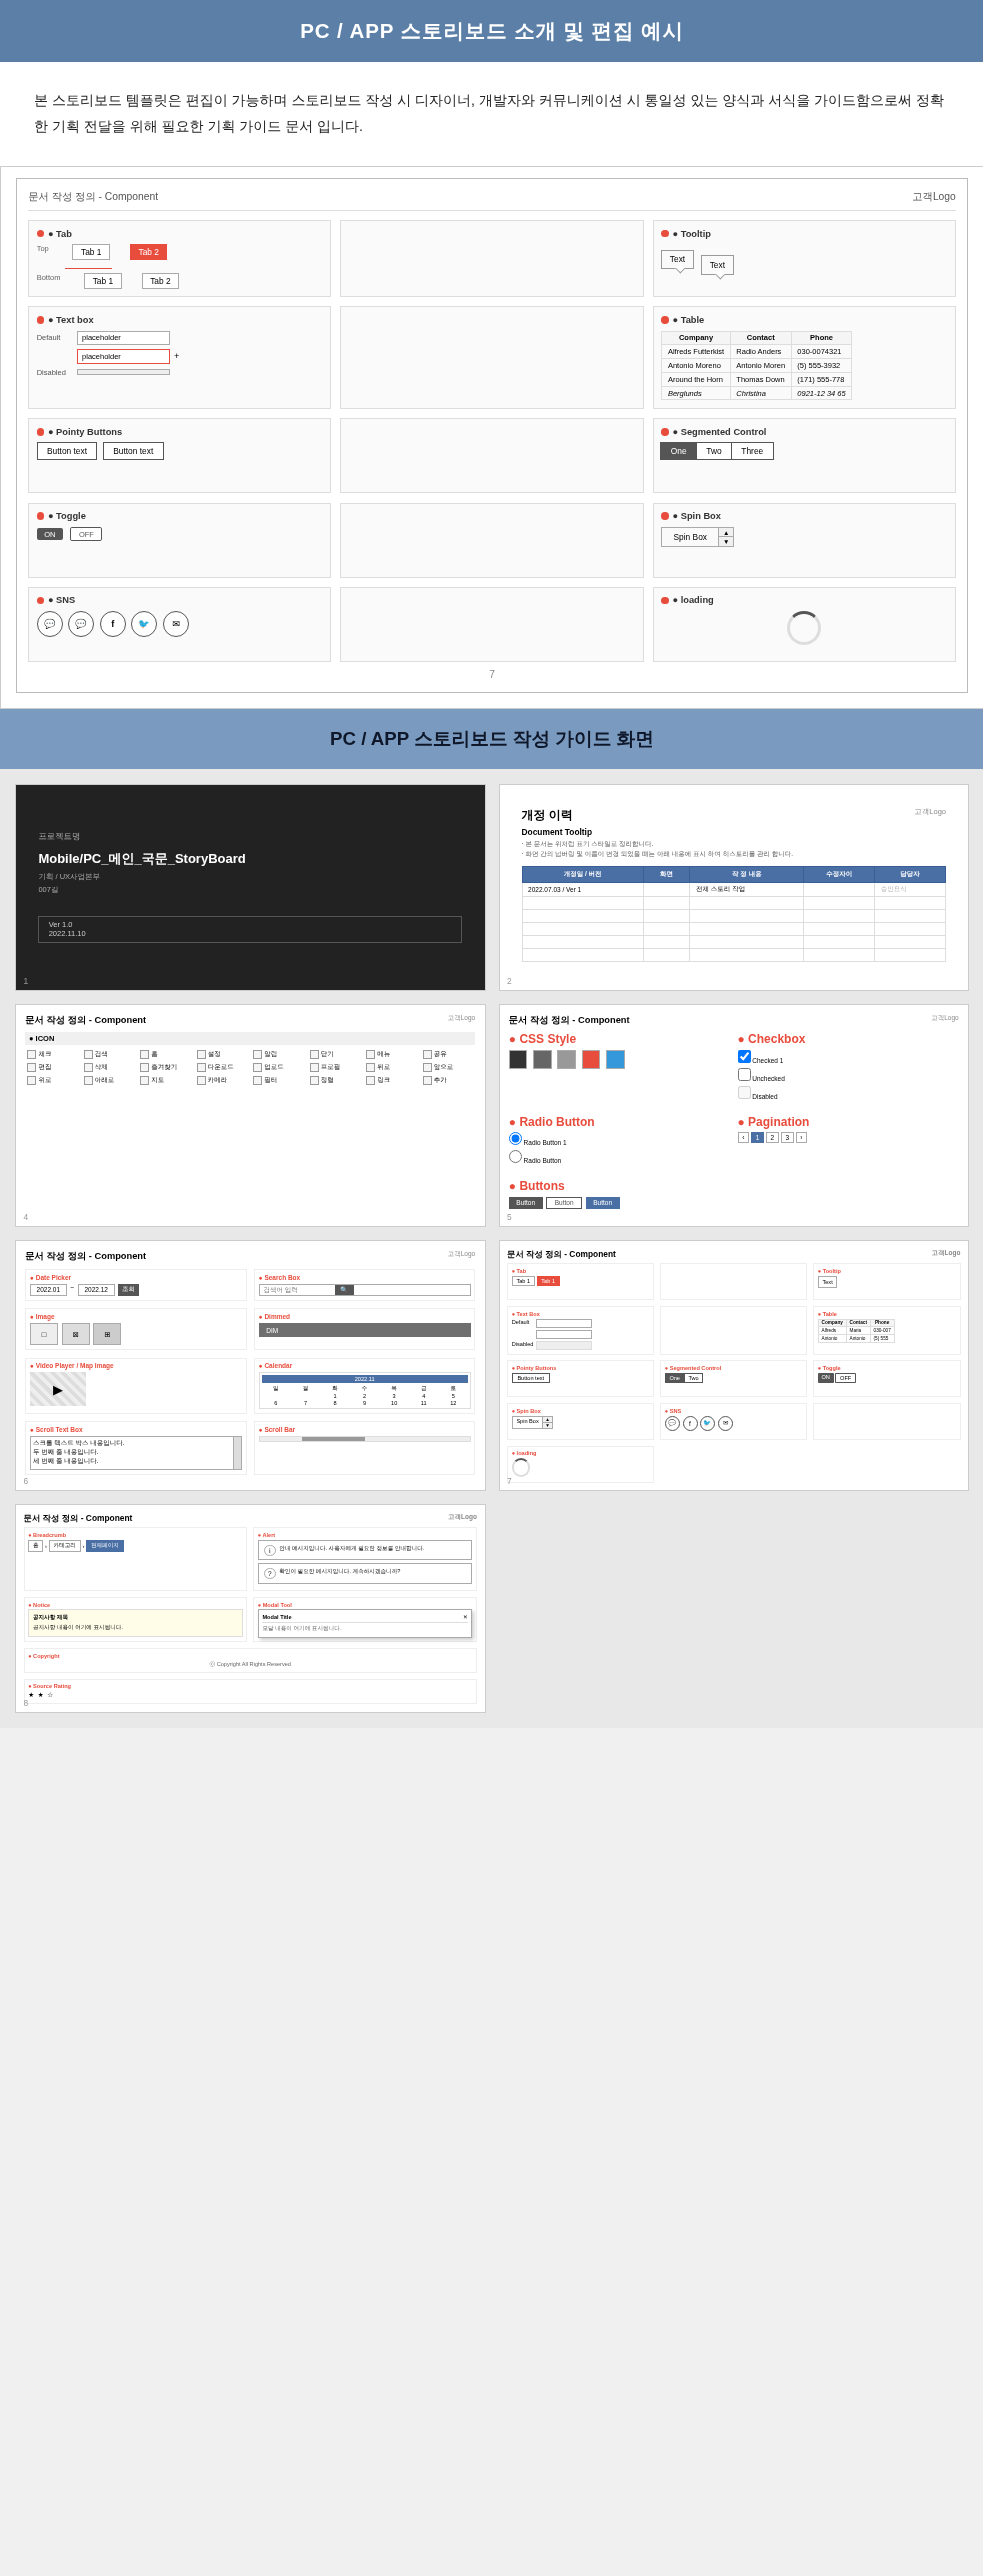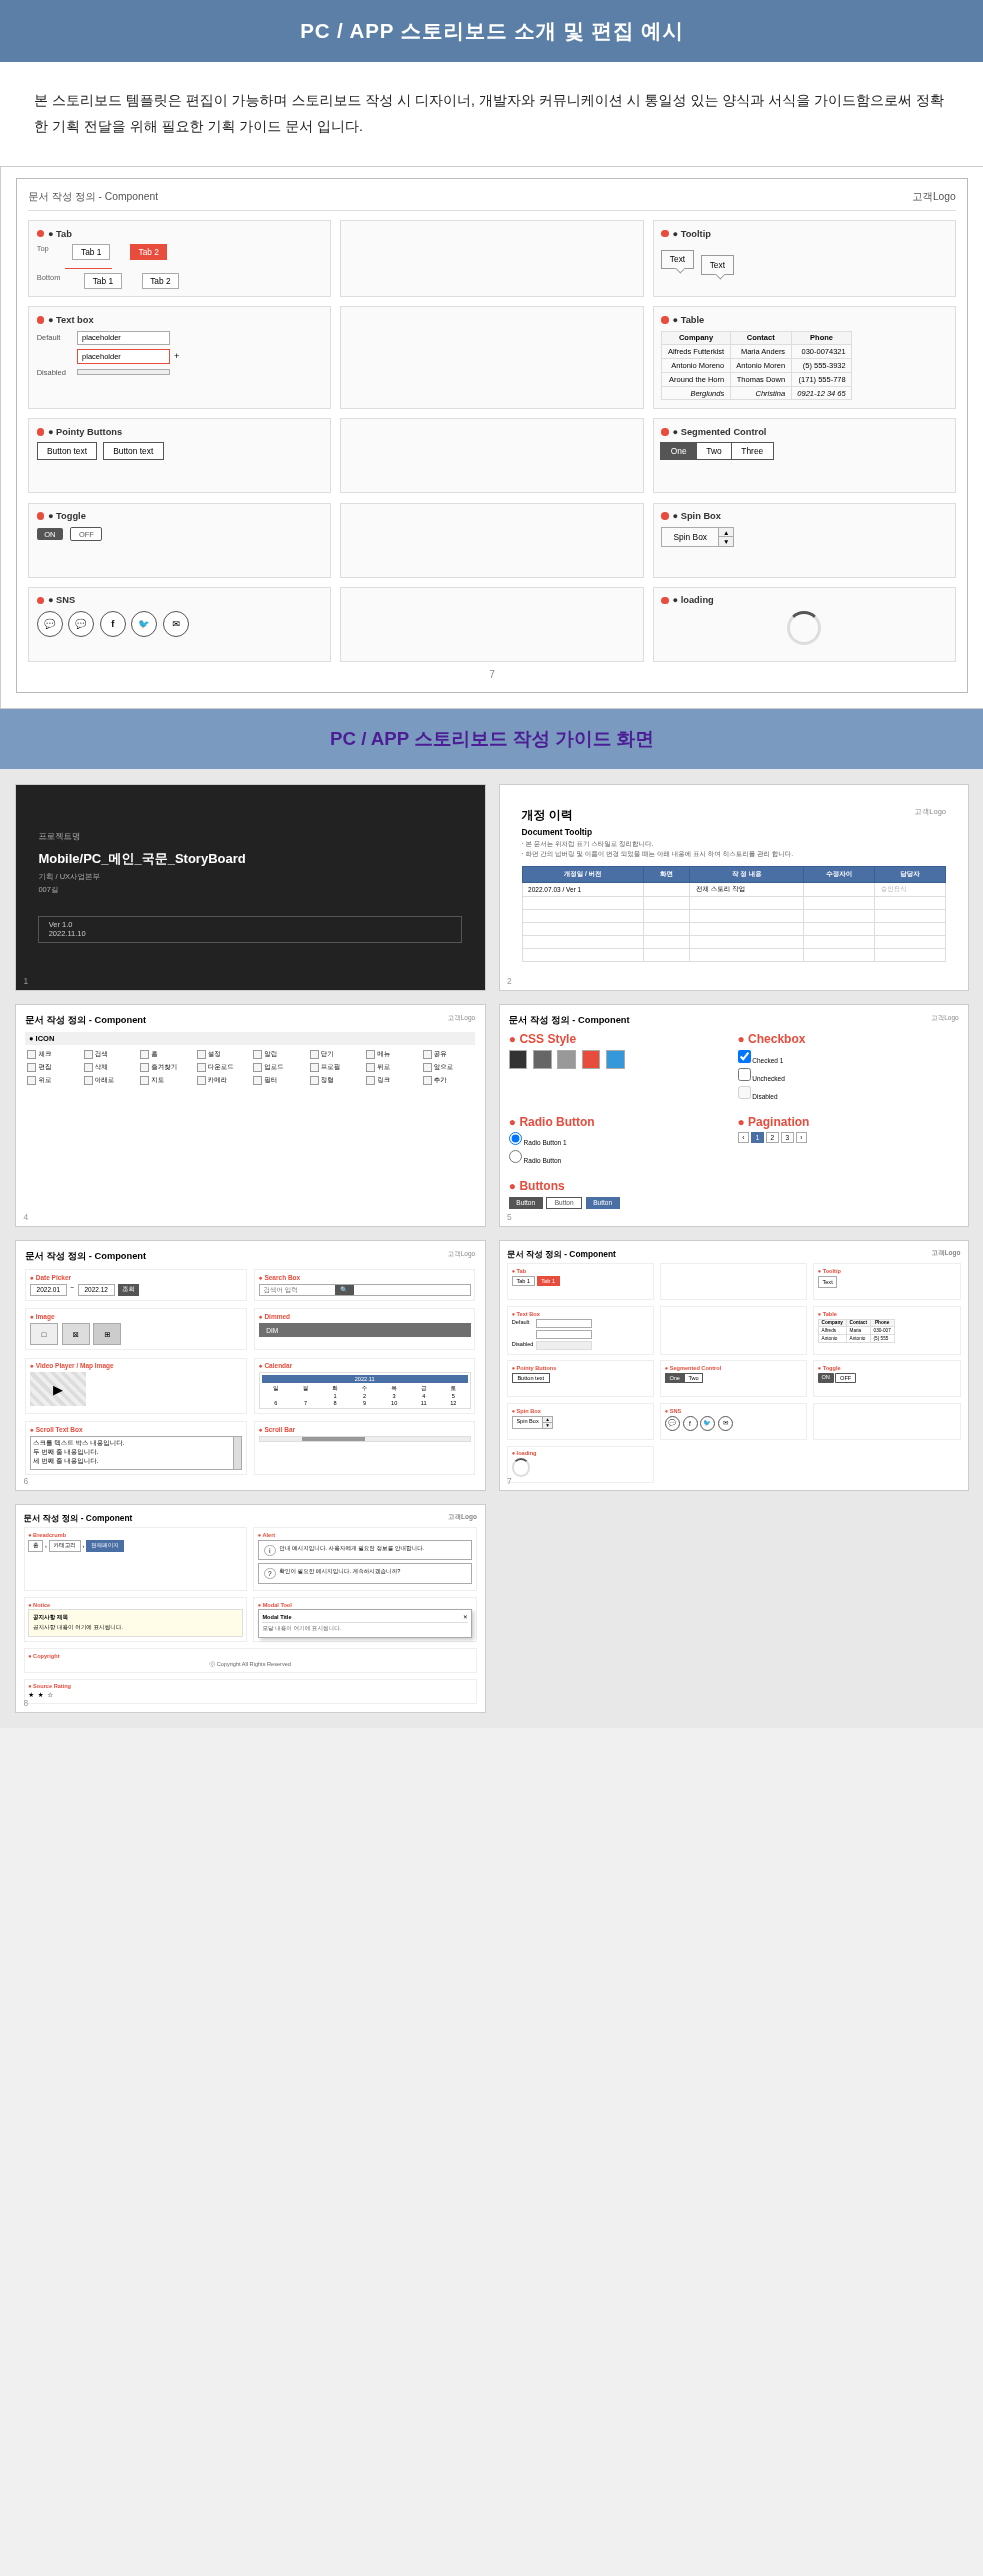--- a/index.html
+++ b/index.html
@@ -168,21 +168,20 @@
     }
     .table-demo th {
       background: #f5f5f5;
       border: 0.9px solid #ddd;
       padding: 1.9px 5.6px;
       font-weight: bold;
     }
     .table-demo td {
       border: 0.9px solid #ddd;
       padding: 1.9px 5.6px;
-      text-align: right;
     }
     .table-demo tr:nth-child(even) td {
       background: #fafafa;
     }
 
     
     .buttons-demo {
       display: flex;
       gap: 5.6px;
       flex-wrap: wrap;
@@ -300,21 +299,21 @@
     .diagram-page-num {
       text-align: center;
       font-size: 10.3px;
       color: #888;
       margin-top: 7.5px;
     }
 
     
     .section2-header {
       background: #7a9bbf;
-      color: #4c1d95;
+      color: #0f172a;
       text-align: center;
       padding: 17px 18.7px;
       font-size: 18.7px;
       font-weight: bold;
       margin-top: 0;
     }
 
     
     .guide-pages-outer {
       background: #e8e8e8;
@@ -728,21 +727,21 @@
             <thead>
               <tr>
                 <th>Company</th>
                 <th>Contact</th>
                 <th>Phone</th>
               </tr>
             </thead>
             <tbody>
               <tr>
                 <td>Alfreds Futterkist</td>
-                  <td>Maria Anders</td>
+                  <td>Radio Anders</td>
                   <td>030-0074321</td>
               </tr>
               <tr>
                 <td>Antonio Moreno</td>
                   <td>Antonio Moren</td>
                   <td>(5) 555-3932</td>
               </tr>
               <tr>
                 <td>Around the Horn</td>
                   <td>Thomas Down</td>

